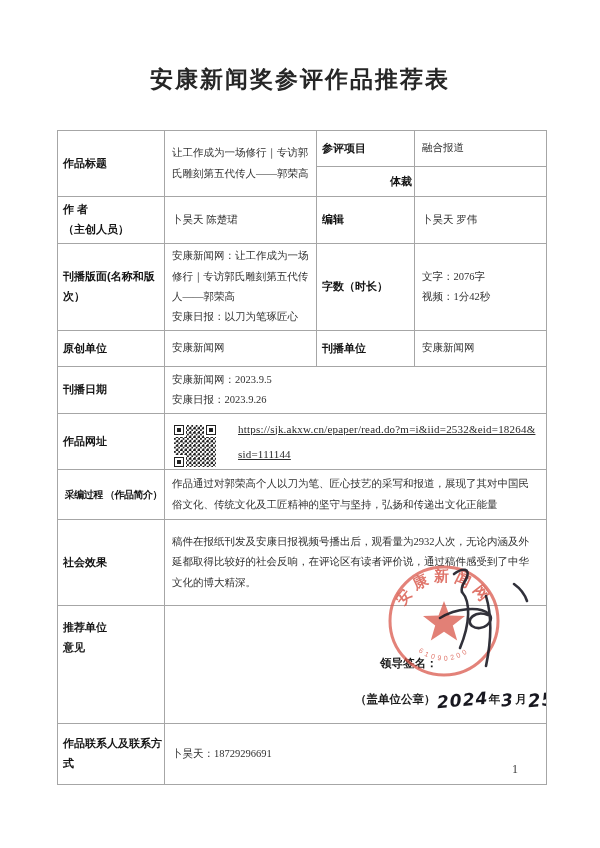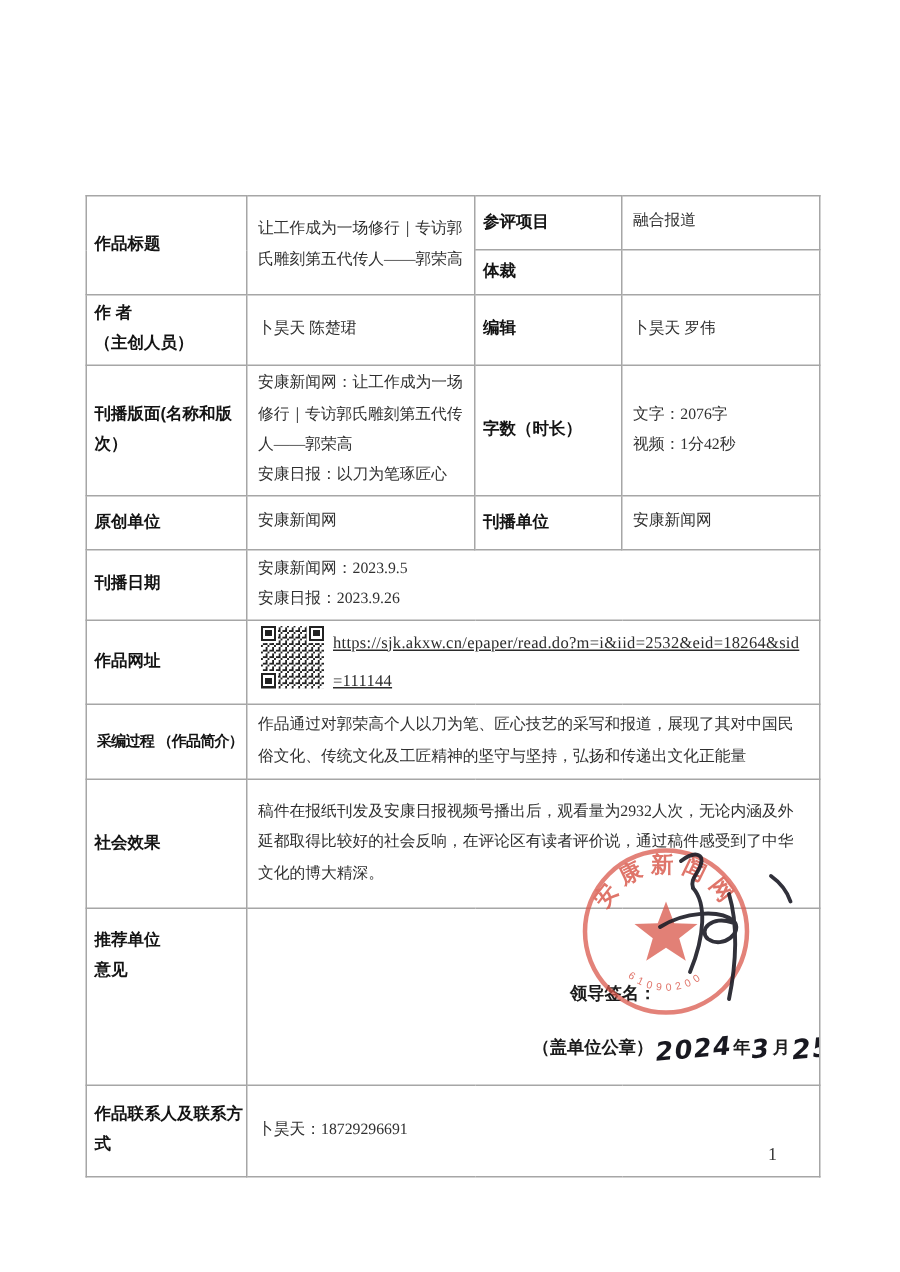--- a/index.html
+++ b/index.html
@@ -22,32 +22,32 @@
   td.lbl {
     font-family:"Liberation Sans", sans-serif; font-weight:bold;
     font-size:11px; color:#141414; padding:2px 2px 2px 5px; line-height:1.8;
   }
   td.lbl.small { font-size:10px; padding-left:2px; letter-spacing:-0.5px;text-align:right; }
   td.val { font-size:10.5px; color:#303030; padding:2px 7px; line-height:1.95; }
   .pl { white-space:pre-line; }
   .para { line-height:26px; padding:4px 9px; }
   .para2 { line-height:22px; padding:2px 9px;margin-left:47px; }
   tr.r1a td { height:31px; }
-  tr.r1b td { height:25px; }
+  tr.r1b td { height:25px;text-align:right; }
   tr.r2 td { height:42px; }
   tr.r3 td { height:82px; }
   tr.r4 td { height:31px; }
   tr.r5 td { height:42px; }
   tr.r6 td { height:51px; }
   tr.r7 td { height:45px; }
   tr.r8 td { height:81px; }
   tr.r9 td { height:103px; }
   tr.r10 td { height:56px; }
   td.top { vertical-align:top; padding-top:12px; }
-  .url-cell-inner { display:flex; align-items:flex-start; gap:6px; padding-left:2px; }
+  .url-cell-inner { display:flex; align-items:flex-end; gap:22px; padding-left:2px; }
   .qr { flex:0 0 auto; }
   a.work-link {
     color:#2b2b2b; text-decoration:underline; word-break:break-all;
     font-size:11px; line-height:25px; letter-spacing:0.2px;
   }
   .rec-cell { position:relative; }
   .sig-line1 {
     position:absolute; left:215px; top:46px; font-size:11.5px;
     font-family:"Liberation Sans", sans-serif; font-weight:bold; color:#1c1c1c;
     white-space:nowrap;
@@ -68,20 +68,21 @@
   .page-num {
     position:absolute; left:512px; top:762px; font-size:12px; color:#3a3a3a;
     font-family:"Liberation Serif", serif;
   }
 </style>
 </head>
 <body>
 
 <div class="page">
 
+  <h1 class="doc-title">安康新闻奖参评作品推荐表</h1>
 
   <table class="form">
     <colgroup>
       <col style="width:107px">
         <col style="width:152px">
         <col style="width:98px">
         <col style="width:132px">
     </colgroup>
     <tbody>
         <tr class="r1a">

